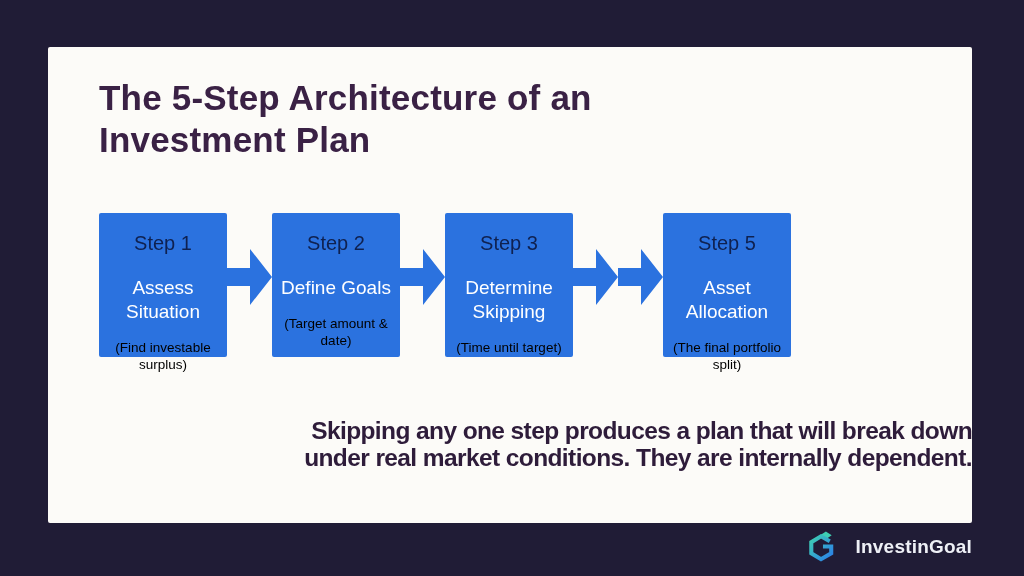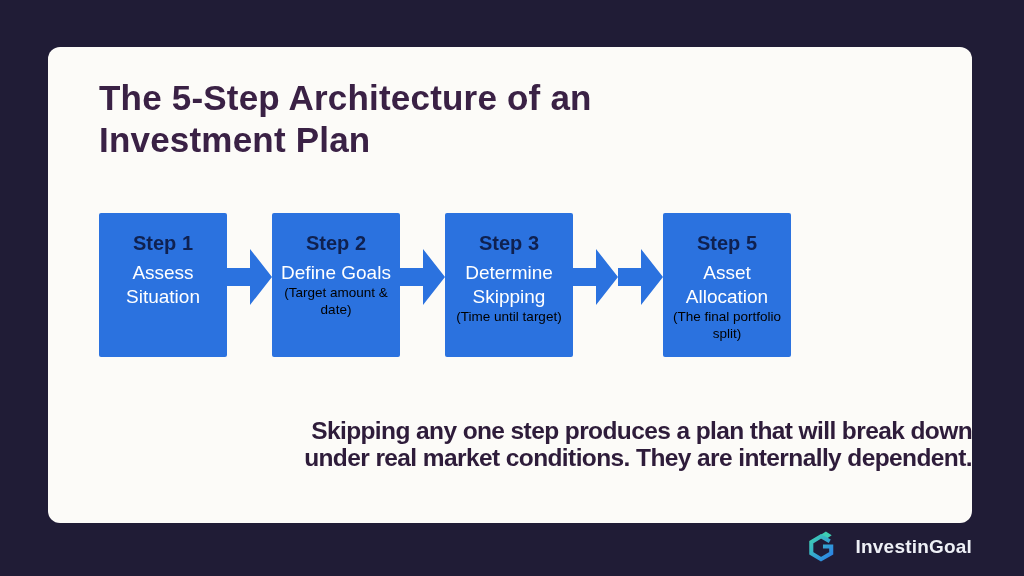--- a/index.html
+++ b/index.html
@@ -12,21 +12,21 @@
   .stage {
     position: relative;
     width: 1024px; height: 576px;
     background: #201c36;
   }
   .card {
     position: absolute;
     left: 48px; top: 47px;
     width: 924px; height: 476px;
     background: #fcfbf8;
-    border-radius: 12px;
+    border-radius: 2px;
   }
   .title {
     position: absolute;
     left: 51px; top: 30px;
     width: 620px;
     font-size: 35px;
     line-height: 42px;
     font-weight: bold;
     letter-spacing: 0.2px;
     color: #3a2145;
@@ -44,29 +44,29 @@
     background: #2b72df;
     border-radius: 2px;
     display: flex;
     flex-direction: column;
     align-items: center;
     text-align: center;
     padding: 19px 6px 10px 6px;
   }
   .step-label {
     font-size: 20px;
-    font-weight: bold;
+    font-weight: normal;
     color: #0f2150;
-    margin-bottom: 6px;
+    margin-bottom: 21px;
   }
   .step-name {
     font-size: 19px;
     line-height: 24px;
     color: #ffffff;
-    margin-bottom: 0;
+    margin-bottom: 16px;
   }
   .step-detail {
     font-size: 13.5px;
     line-height: 16.5px;
     color: #000000;
   }
   .flow-arrow {
     width: 45px; height: 56px;
     margin-top: 36px;
     flex: 0 0 45px;
@@ -108,20 +108,21 @@
     <div class="title">
       <div>The 5-Step Architecture of an</div>
       <div>Investment Plan</div>
     </div>
 
     <div class="flow-row">
 
       <div class="step-box">
         <div class="step-label">Step 1</div>
         <div class="step-name">Assess Situation</div>
+        <div class="step-detail">(Find investable surplus)</div>
       </div>
 
       <svg class="flow-arrow" viewBox="0 0 45 56">
         <polygon points="0,19 23,19 23,0 45,28 23,56 23,37 0,37" fill="#2b72df"></polygon>
       </svg>
 
       <div class="step-box">
         <div class="step-label">Step 2</div>
         <div class="step-name">Define Goals</div>
         <div class="step-detail">(Target amount &amp; date)</div>

